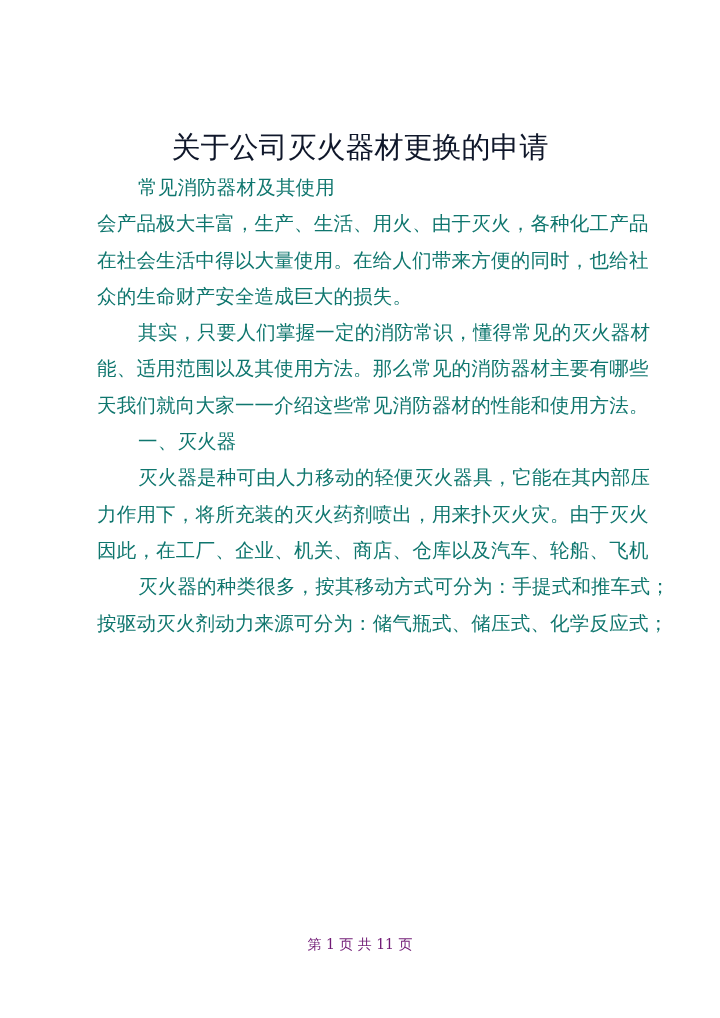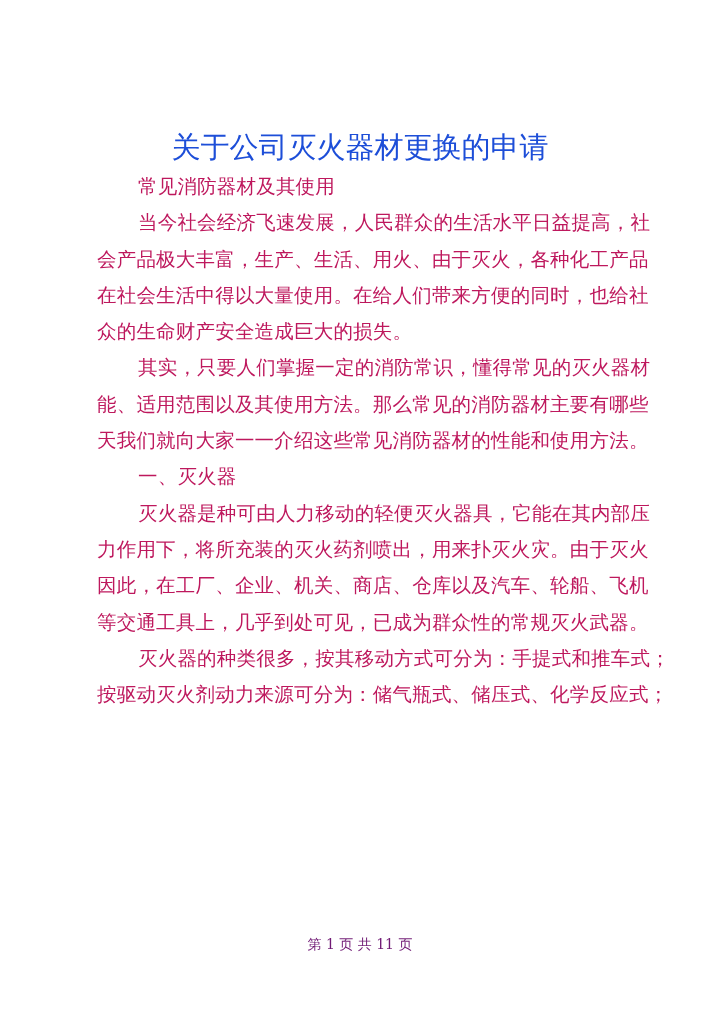--- a/index.html
+++ b/index.html
@@ -1,44 +1,42 @@
 <!DOCTYPE html>
 <html><head>
 <meta charset="utf-8">
 <style>
   html, body { margin: 0; padding: 0; background: #ffffff; }
   body { width: 720px; height: 1018px; position: relative; overflow: hidden;
          font-family: "DejaVu Sans", "Liberation Sans", sans-serif; color: #1a1a1a; }
   .page { position: absolute; left: 0; top: 0; width: 720px; height: 1018px; background: #fff; }
   .title { position: absolute; top: 128px; left: 0; width: 720px; text-align: center;
-           font-family: "DejaVu Serif", "Liberation Serif", serif; font-size: 29px; color: #1d4ed8; letter-spacing: 0px; }
+           font-family: "DejaVu Serif", "Liberation Serif", serif; font-size: 29px; color: #0f172a; letter-spacing: 0px; }
   .body { position: absolute; left: 97px; top: 170px; width: 575px; }
-  .line { height: 36.3px; line-height: 36.3px; font-size: 19.5px; white-space: nowrap; letter-spacing: 0.2px; color: #be185d; font-family: Liberation Mono, monospace; }
+  .line { height: 36.3px; line-height: 36.3px; font-size: 19.5px; white-space: nowrap; letter-spacing: 0.2px; color: #0f766e; }
   .indent { padding-left: 41px; }
   .footer { position: absolute; top: 936px; left: 0; width: 720px; text-align: center;
             font-family: "DejaVu Serif", "Liberation Serif", serif; font-size: 14px; color: #701a75; }
 </style>
 </head>
 <body>
 
 <div class="page">
   <div class="title">关于公司灭火器材更换的申请</div>
 
   <div class="body">
     <div class="line indent">常见消防器材及其使用</div>
-    <div class="line indent">当今社会经济飞速发展，人民群众的生活水平日益提高，社</div>
     <div class="line">会产品极大丰富，生产、生活、用火、由于灭火，各种化工产品</div>
     <div class="line">在社会生活中得以大量使用。在给人们带来方便的同时，也给社</div>
     <div class="line">众的生命财产安全造成巨大的损失。</div>
     <div class="line indent">其实，只要人们掌握一定的消防常识，懂得常见的灭火器材</div>
     <div class="line">能、适用范围以及其使用方法。那么常见的消防器材主要有哪些</div>
     <div class="line">天我们就向大家一一介绍这些常见消防器材的性能和使用方法。</div>
     <div class="line indent">一、灭火器</div>
     <div class="line indent">灭火器是种可由人力移动的轻便灭火器具，它能在其内部压</div>
     <div class="line">力作用下，将所充装的灭火药剂喷出，用来扑灭火灾。由于灭火</div>
     <div class="line">因此，在工厂、企业、机关、商店、仓库以及汽车、轮船、飞机</div>
-    <div class="line">等交通工具上，几乎到处可见，已成为群众性的常规灭火武器。</div>
     <div class="line indent">灭火器的种类很多，按其移动方式可分为：手提式和推车式；</div>
     <div class="line">按驱动灭火剂动力来源可分为：储气瓶式、储压式、化学反应式；</div>
   </div>
 
   <div class="footer">第 1 页  共 11 页</div>
 </div>
 
 </body></html>

